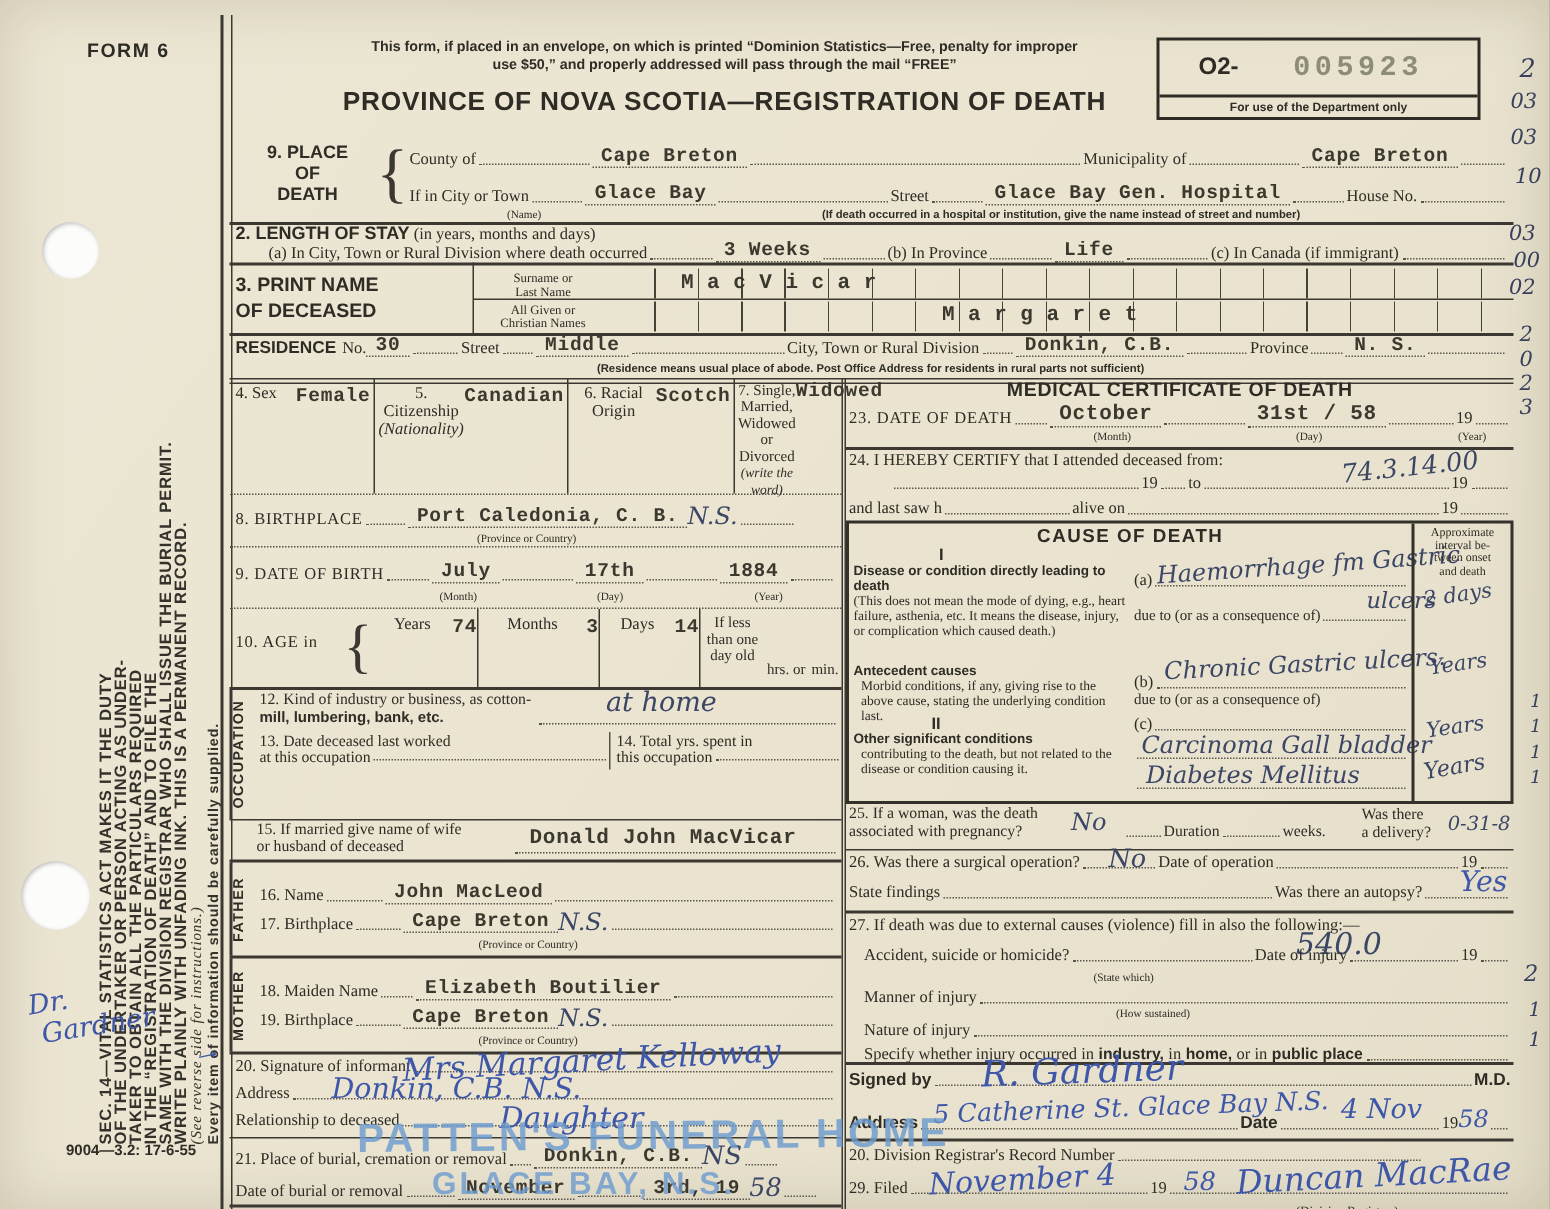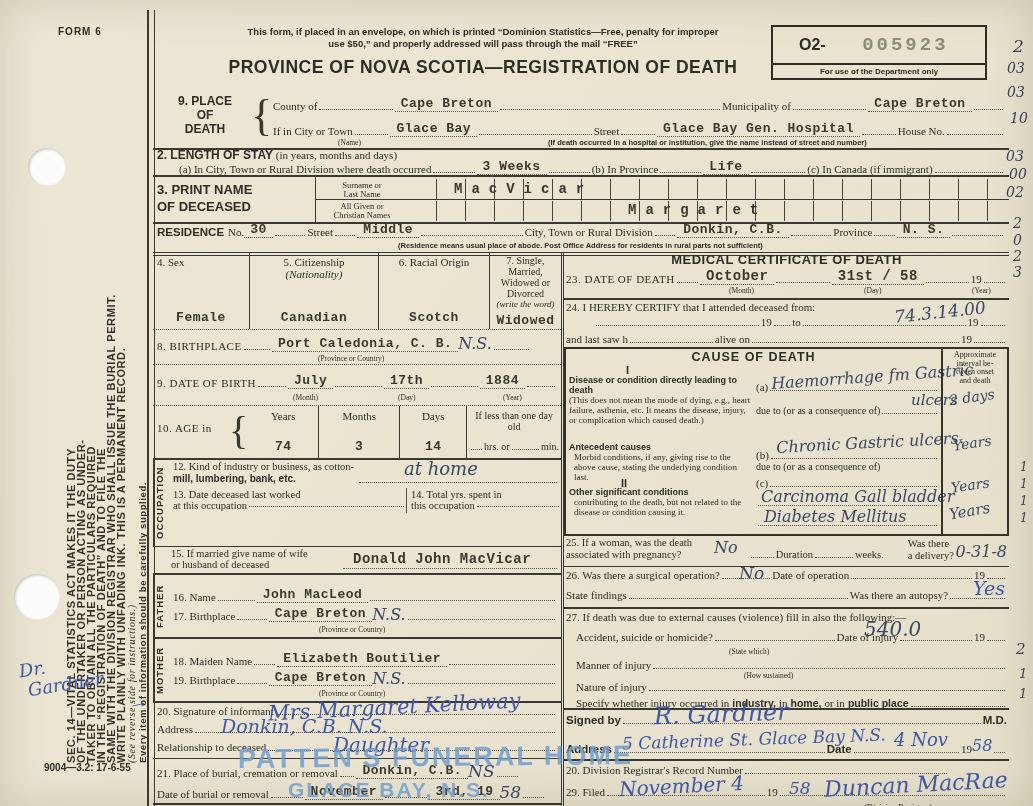--- a/index.html
+++ b/index.html
@@ -24,32 +24,32 @@
   .vlabel{writing-mode:vertical-rl;transform:rotate(180deg);text-align:center;
           font-family:"Liberation Sans",sans-serif;font-weight:bold;font-size:9.5px;letter-spacing:1px;
           border-right:1px solid #3a3830;flex:0 0 15px}
   .grp{display:flex}
   .grpbody{flex:1 1 auto;min-width:0}
   .hole{position:absolute;background:#fcfcfa;border-radius:50%;box-shadow:inset 1px 1px 3px rgba(0,0,0,.25)}
   .ink-margin{position:absolute;font-family:"DejaVu Serif",serif;font-style:italic;color:#39405c;font-size:14px}
   .stamp{position:absolute;font-family:"Liberation Sans",sans-serif;font-weight:bold;color:#6e9ccf;opacity:.82;letter-spacing:2px;white-space:nowrap}
   .comb{flex:1 1 auto;height:20px;position:relative;
         background:repeating-linear-gradient(to right,transparent 0 28px,#45423a 28px 29px)}
-  .cell{border-right:1px solid #3a3830;text-align:center;display:flex;flex-direction:column;justify-content:space-between}
+  .cell{border-right:1px solid #3a3830;text-align:center;display:flex;justify-content:space-between}
   .noborder{border-right:none}
 </style>
 </head>
 <body>
 
 <div class="page">
 
   <div class="hole" style="left:28px;top:148px;width:38px;height:38px"></div>
   <div class="hole" style="left:14px;top:574px;width:46px;height:46px"></div>
 
-  <div class="abs sans" style="left:58px;top:26px;font-size:10px;letter-spacing:1px">FORM 6</div>
+  <div class="abs sans" style="left:58px;top:26px;font-size:13px;letter-spacing:1px">FORM 6</div>
 
   <div class="abs" style="left:66px;top:763px;width:600px;transform:rotate(-90deg);transform-origin:0 0">
     <div class="sans" style="font-size:11px;line-height:10px;letter-spacing:.6px;color:#33312a">
       <div>SEC. 14—VITAL STATISTICS ACT MAKES IT THE DUTY</div>
       <div>OF THE UNDERTAKER OR PERSON ACTING AS UNDER-</div>
       <div>TAKER TO OBTAIN ALL THE PARTICULARS REQUIRED</div>
       <div>IN THE “REGISTRATION OF DEATH” AND TO FILE THE</div>
       <div>SAME WITH THE DIVISION REGISTRAR WHO SHALL ISSUE THE BURIAL PERMIT.</div>
       <div>WRITE PLAINLY WITH UNFADING INK.  THIS IS A PERMANENT RECORD.</div>
       <div class="ser" style="font-weight:normal;font-style:italic;font-size:10px;line-height:11px">(See reverse side for instructions.)</div>
@@ -503,21 +503,21 @@
         <div class="ln abs" style="left:185px;right:110px;top:13px">
           <span class="sp" style="flex:.3"></span>
           <span class="lb">Duration</span>
           <span class="sp" style="flex:.5"></span>
           <span class="lb">weeks.</span>
         </div>
         <div class="abs" style="right:55px;top:2px;line-height:12px">
           <div>Was there</div>
           <div>a delivery?</div>
         </div>
-        <span class="hand ink1 abs" style="right:2px;top:6px;font-size:16px">0-31-8</span>
+        <span class="hand ink1 abs" style="right:2px;top:6px;font-size:13px">0-31-8</span>
       </div>
 
       <div style="height:40px;border-bottom:2px solid #3a3830;position:relative">
         <div class="ln abs" style="left:2px;right:2px;top:2px">
           <span class="lb">26. Was there a surgical operation?</span>
           <span class="sp" style="flex:.4"></span>
           <span class="lb">Date of operation</span>
           <span class="sp"></span>
           <span class="lb">19</span>
           <span class="sp" style="flex:.15"></span>

